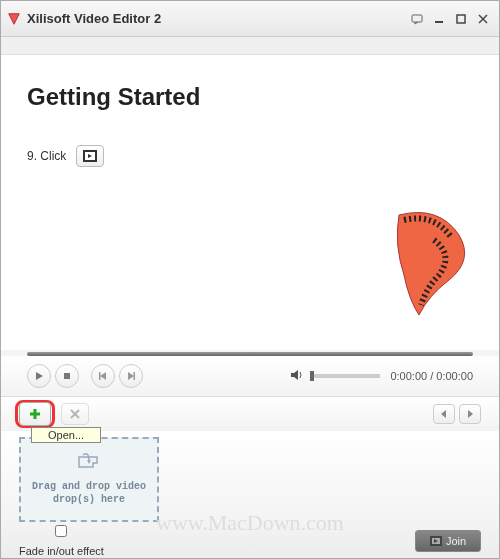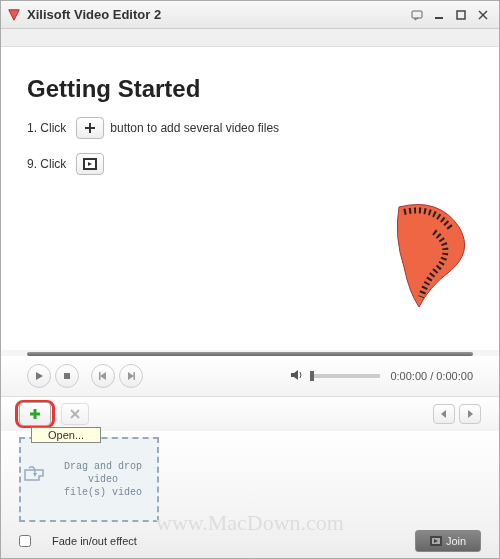--- a/index.html
+++ b/index.html
@@ -1,24 +1,24 @@
 <!DOCTYPE html>
 <html><head>
 <meta charset="utf-8">
 <style>
 * { box-sizing: border-box; margin: 0; padding: 0; }
 body { width: 500px; height: 559px; background: #fff; font-family: Arial, sans-serif; font-size: 11px; color: #333; overflow: hidden; position: relative; }
 .window { border: 1px solid #aaa; width: 500px; height: 559px; background: #f5f5f5; display: flex; flex-direction: column; }
-.titlebar { height: 28px; background: linear-gradient(#f8f8f8, #e8e8e8); border-bottom: 1px solid #ccc; display: flex; align-items: center; padding: 0 6px; }
+.titlebar { height: 36px; background: linear-gradient(#f8f8f8, #e8e8e8); border-bottom: 1px solid #ccc; display: flex; align-items: center; padding: 0 6px; }
 .titlebar .logo { width: 14px; height: 14px; margin-right: 6px; }
 .titlebar .title { font-weight: bold; font-size: 13px; color: #333; flex: 1; }
 .titlebar .win-btn { width: 20px; height: 14px; margin-left: 2px; display: flex; align-items: center; justify-content: center; cursor: pointer; }
 .menubar { height: 18px; background: #f0f0f0; border-bottom: 1px solid #ddd; }
 .content { flex: 1; background: #fff; padding: 28px 26px 10px 26px; position: relative; }
-.heading { font-size: 24px; font-weight: bold; color: #222; margin-bottom: 14px; }
+.heading { font-size: 24px; font-weight: bold; color: #222; margin-bottom: 34px; }
 .steps { font-size: 12px; color: #333; }
 .step { display: flex; align-items: center; margin-bottom: 14px; }
 .step .num { margin-right: 4px; }
 .step .btn-inline { width: 28px; height: 22px; border: 1px solid #bbb; border-radius: 4px; background: linear-gradient(#fff,#eee); display: flex; align-items: center; justify-content: center; margin: 0 6px; }
 .filmstrip { position: absolute; right: 20px; top: 150px; width: 100px; height: 120px; }
 .progress-line { height: 4px; margin: 0 26px 2px 26px; position: relative; }
 .progress-line::after { content:""; position:absolute; left:0; right:0; top:2px; height:4px; background:linear-gradient(#999,#666); border-radius:2px; }
 .controls { height: 40px; display: flex; align-items: center; padding: 0 26px; background: linear-gradient(#fff,#f3f3f3); }
 .ctrl-btn { width: 24px; height: 24px; border: 1px solid #ccc; border-radius: 12px; background: linear-gradient(#fff,#eee); display: flex; align-items: center; justify-content: center; margin-right: 4px; cursor: pointer; }
 .ctrl-btn svg { width: 10px; height: 10px; }
@@ -29,25 +29,25 @@
 .timecode { font-size: 11px; color: #555; }
 .divider { height: 1px; background: #ddd; margin: 0; }
 .toolbar2 { height: 34px; display: flex; align-items: center; padding: 0 18px; background: linear-gradient(#fff,#f3f3f3); position: relative; }
 .add-btn { width: 32px; height: 24px; border: 1px solid #aaa; border-radius: 4px; background: linear-gradient(#fff,#eee); display:flex; align-items:center; justify-content:center; cursor:pointer; position: relative; }
 .add-highlight { position:absolute; border: 3px solid #e33; border-radius: 8px; left: 14px; top: 3px; width: 40px; height: 28px; pointer-events:none; }
 .del-btn { width: 28px; height: 22px; border: 1px solid #ccc; border-radius: 4px; background: linear-gradient(#fff,#f0f0f0); display:flex; align-items:center; justify-content:center; margin-left: 10px; cursor:pointer; opacity: 0.6; }
 .tooltip { position:absolute; left: 30px; top: 30px; background: #ffffe1; border:1px solid #888; padding: 1px 16px; font-size: 11px; z-index: 10; }
 .nav-btns { margin-left: auto; display:flex; gap:4px; }
 .nav-btn { width: 22px; height: 20px; border:1px solid #ccc; border-radius: 4px; background: linear-gradient(#fff,#eee); display:flex; align-items:center; justify-content:center; cursor:pointer; }
 .dropzone-wrap { padding: 6px 18px 2px 18px; background: linear-gradient(#fff,#f3f3f3); }
-.dropzone { width: 140px; height: 85px; border: 2px dashed #9ab; background: #eef3f6; display:flex; flex-direction:row; align-items:center; justify-content:center; color:#789; }
+.dropzone { width: 140px; height: 85px; border: 2px dashed #9ab; background: #eef3f6; display:flex; flex-direction:column; align-items:center; justify-content:center; color:#789;font-weight:bold; }
 .dropzone .arrow { font-size: 18px; color: #9ab; margin-bottom: 2px; }
 .dropzone .dz-text { font-size: 10px; text-align:center; line-height: 1.3; font-family: "Courier New", monospace; }
 .bottom-bar { height: 34px; display:flex; align-items:center; padding: 0 18px; background: linear-gradient(#f3f3f3,#ececec); }
-.checkbox { display:flex; align-items:center; gap:21px; font-size: 11px; color:#333; }
+.checkbox { display:flex; align-items:center; gap:8px; font-size: 11px; color:#333;flex-direction:column; }
 .checkbox input { width: 12px; height: 12px; }
 .join-btn { margin-left:auto; width: 66px; height: 22px; border:1px solid #888; border-radius:3px; background: linear-gradient(#888,#666); color:#eee; display:flex; align-items:center; justify-content:center; gap:4px; font-size:11px; cursor:pointer; }
 .watermark { position:absolute; left:50%; bottom: 23px; transform: translateX(-50%); font-size: 22px; color: #ddd; font-family: Georgia, serif; pointer-events:none; }
 </style>
 </head>
 <body>
 
 <div class="window">
 
   <div class="titlebar">
@@ -79,30 +79,20 @@
           <line x1="9" y1="1" x2="1" y2="9" stroke="#444" stroke-width="1.5"></line>
         </svg>
       </span>
   </div>
 
   <div class="menubar"></div>
 
   <div class="content">
     <div class="heading">Getting Started</div>
     <div class="steps">
-      <div class="step">
-        <span class="num">1. Click</span>
-        <span class="btn-inline">
-          <svg width="12" height="12" viewBox="0 0 12 12">
-              <line x1="6" y1="1" x2="6" y2="11" stroke="#333" stroke-width="2"></line>
-              <line x1="1" y1="6" x2="11" y2="6" stroke="#333" stroke-width="2"></line>
-            </svg>
-        </span>
-        <span>button to add several video files</span>
-      </div>
       <div class="step">
         <span class="num">9. Click</span>
         <span class="btn-inline">
           <svg width="14" height="12" viewBox="0 0 14 12">
               <rect x="0" y="0" width="14" height="12" fill="#333"></rect>
               <rect x="2" y="2" width="10" height="8" fill="#fff"></rect>
               <polygon points="5,4 5,8 9,6" fill="#333"></polygon>
             </svg>
         </span>
       </div>
@@ -188,21 +178,21 @@
     <div class="dropzone">
       <div class="arrow">
         <svg width="28" height="20" viewBox="0 0 28 20">
             <path d="M4 4 L4 14 L18 14 L18 10 L22 10 L22 4 Z" fill="none" stroke="#9ab" stroke-width="1.5"></path>
             <path d="M8 2 Q14 -2 14 8" fill="none" stroke="#9ab" stroke-width="1.5"></path>
             <polygon points="12,7 16,7 14,11" fill="#9ab"></polygon>
           </svg>
       </div>
       <div class="dz-text">
         <div>Drag and drop video</div>
-        <div>file(s) video</div>
+        <div>drop(s) here</div>
       </div>
     </div>
   </div>
 
   <div class="bottom-bar">
     <label class="checkbox">
       <input type="checkbox" style="">
       <span>Fade in/out effect</span>
     </label>
     <div class="join-btn">

